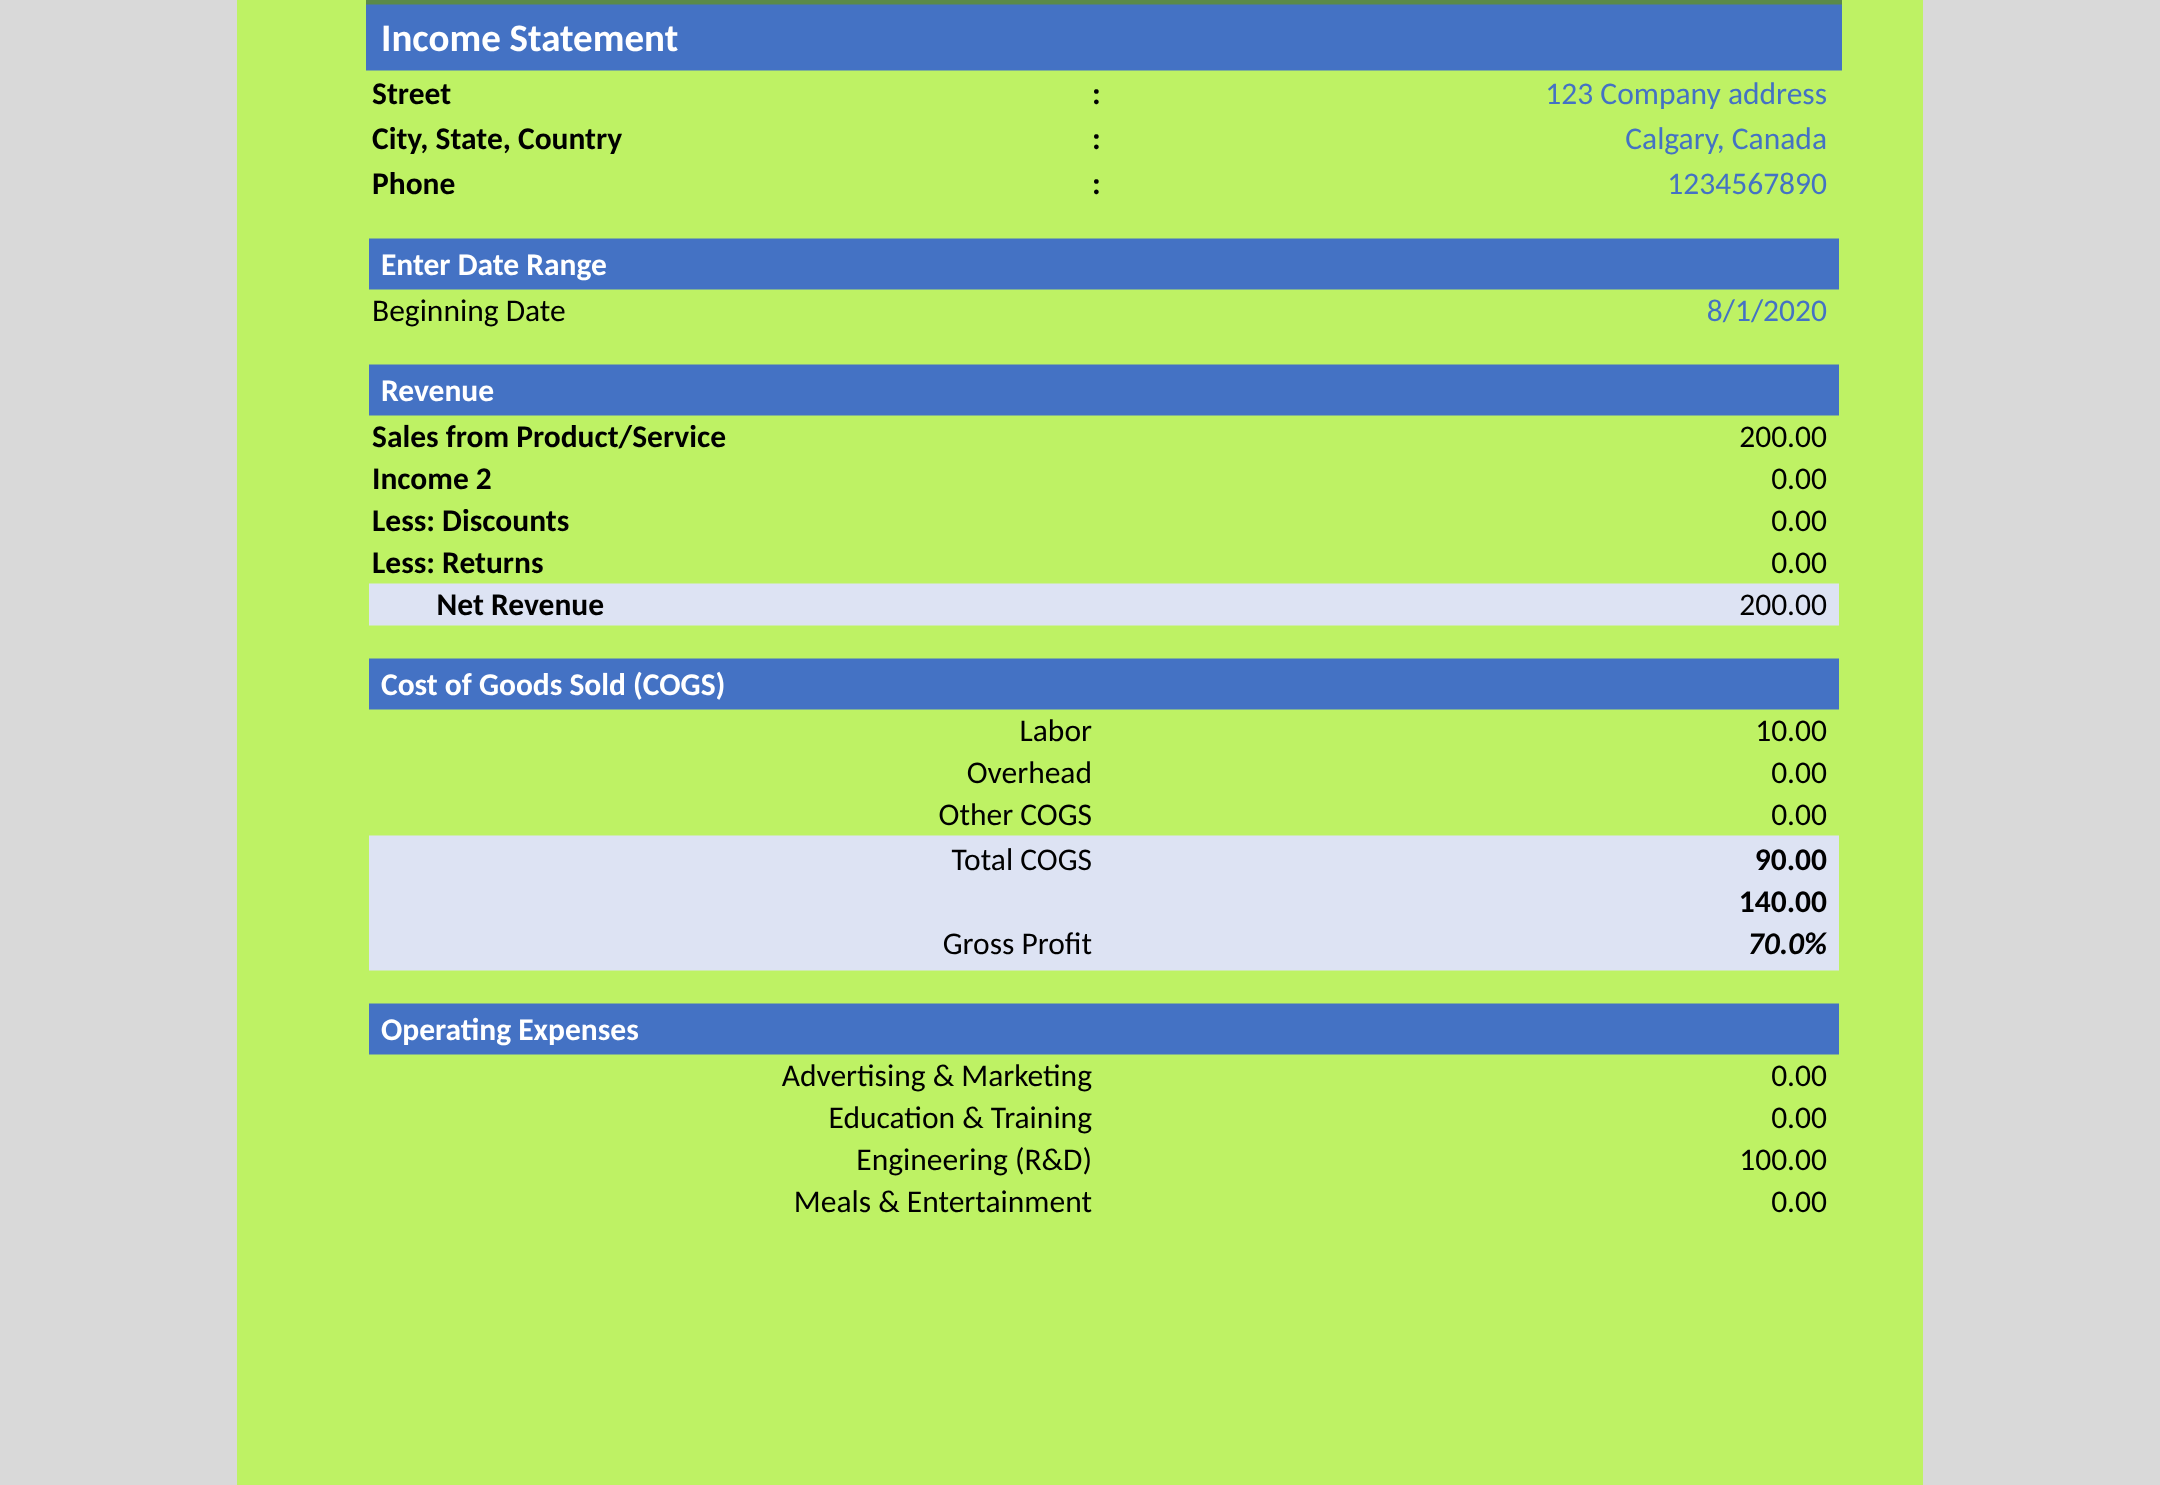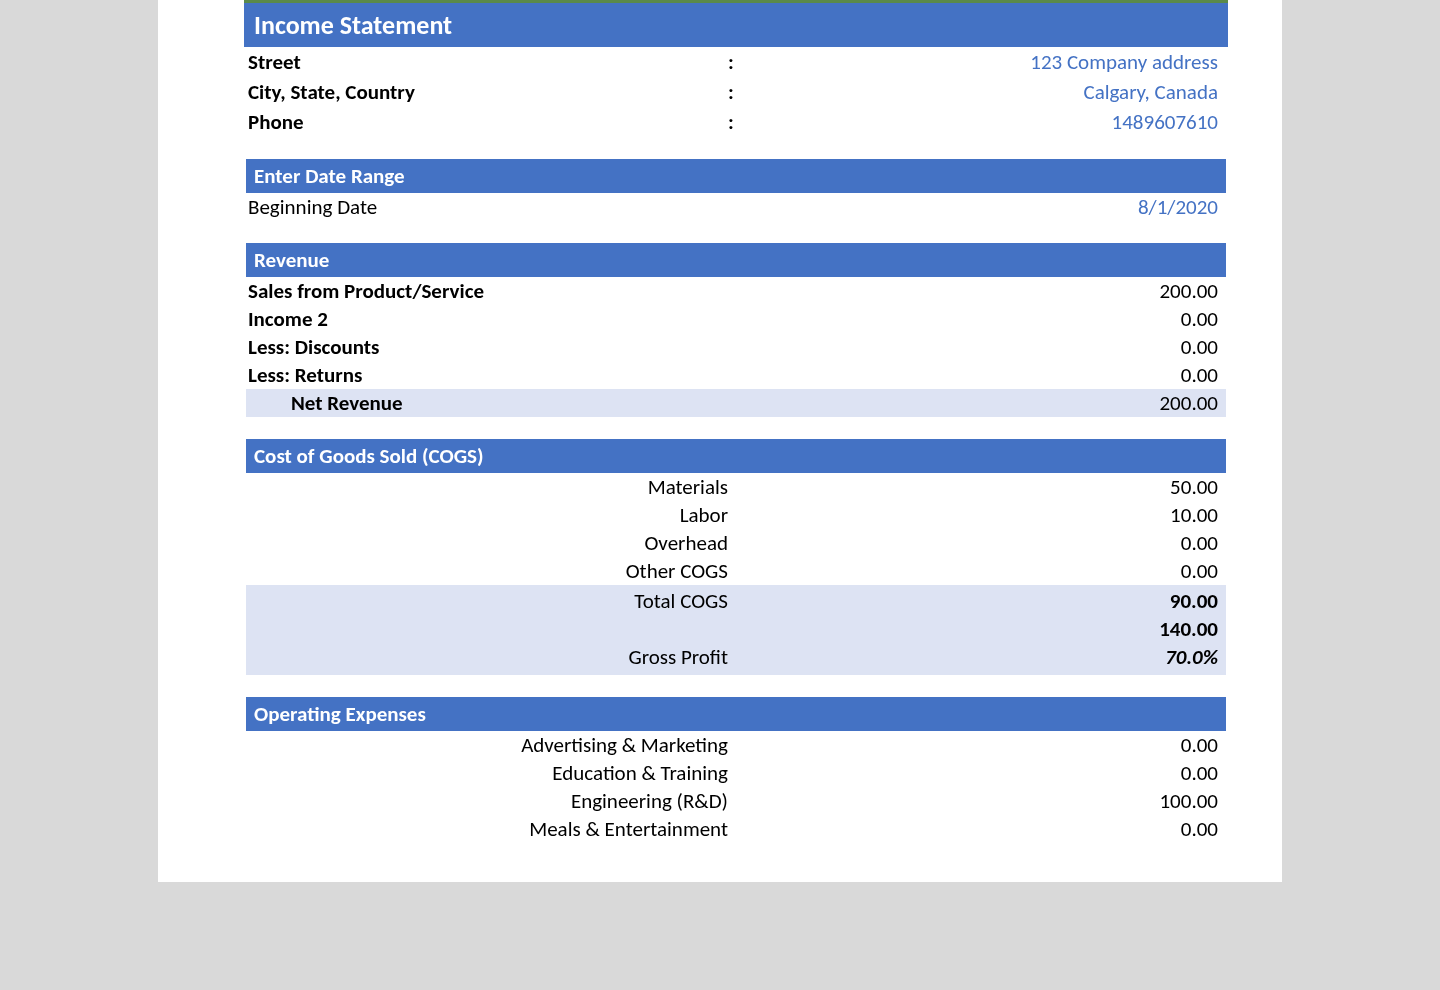--- a/index.html
+++ b/index.html
@@ -7,24 +7,24 @@
   body {
     background:#d9d9d9;
     font-family: Calibri, "Segoe UI", Arial, sans-serif;
     font-size:21px;
     color:#000;
     width:1440px;
     height:990px;
     overflow:hidden;
   }
   .page {
-    background:#ffffff;
+    background:#bef264;
     width:1124px;
     margin:0 auto;
-    height:882px;
+    height:990px;
     position:relative;
   }
   .content {
     padding:0px 56px 0 88px;
   }
   .title-bar {
     background:#4472c4;
     border-top:3px solid #5a8a4a;
     color:#fff;
     font-weight:bold;
@@ -83,21 +83,21 @@
       <div class="val">123 Company address</div>
     </div>
     <div class="info-row">
       <div class="label">City, State, Country</div>
       <div class="colon">:</div>
       <div class="val">Calgary, Canada</div>
     </div>
     <div class="info-row">
       <div class="label">Phone</div>
       <div class="colon">:</div>
-      <div class="val">1489607610</div>
+      <div class="val">1234567890</div>
     </div>
 
     <div class="section-header">Enter Date Range</div>
     <div class="row">
       <div class="left">Beginning Date</div>
       <div class="right date-val">8/1/2020</div>
     </div>
 
     <div class="section-header">Revenue</div>
     <div class="row bold">
@@ -115,24 +115,20 @@
     <div class="row bold">
       <div class="left">Less: Returns</div>
       <div class="right" style="font-weight:normal">0.00</div>
     </div>
     <div class="row bold shade">
       <div class="left">Net Revenue</div>
       <div class="right" style="font-weight:normal">200.00</div>
     </div>
 
     <div class="section-header">Cost of Goods Sold (COGS)</div>
-    <div class="sub-row">
-      <div class="left">Materials</div>
-      <div class="right">50.00</div>
-    </div>
     <div class="sub-row">
       <div class="left">Labor</div>
       <div class="right">10.00</div>
     </div>
     <div class="sub-row">
       <div class="left">Overhead</div>
       <div class="right">0.00</div>
     </div>
     <div class="sub-row">
       <div class="left">Other COGS</div>

